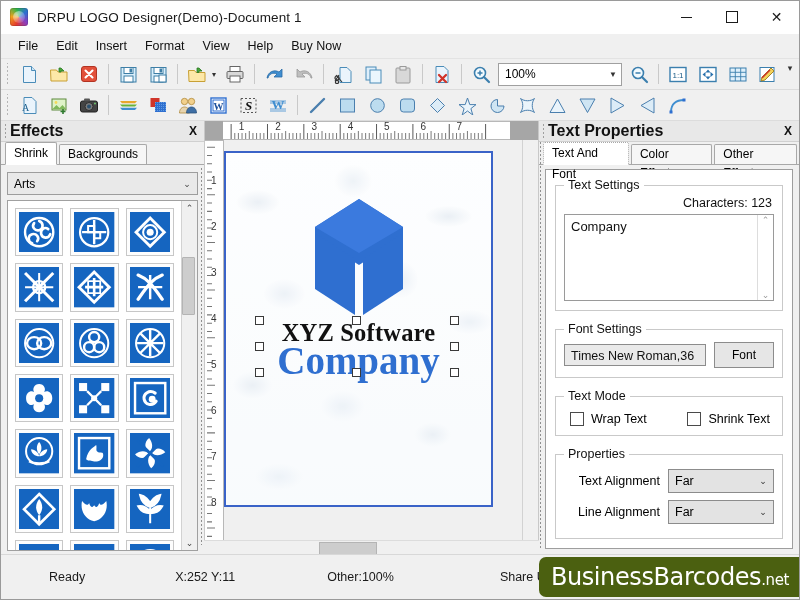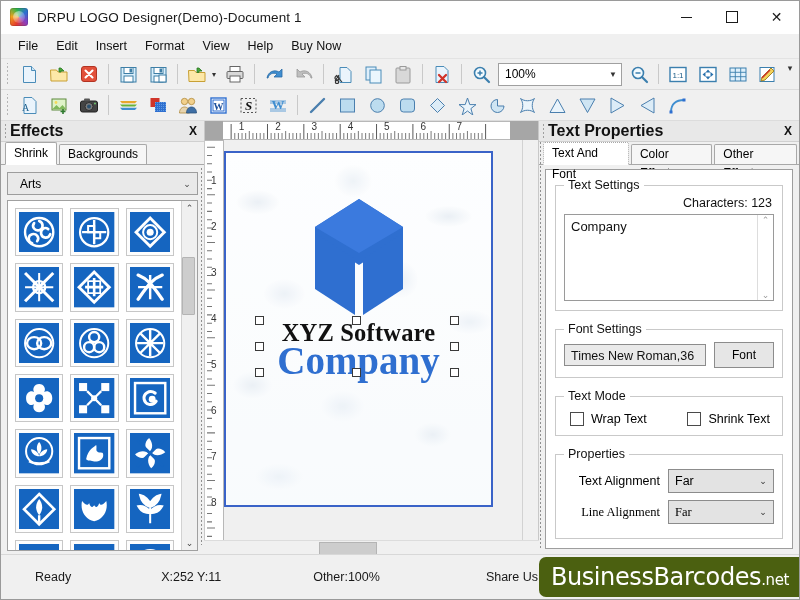--- a/index.html
+++ b/index.html
@@ -63,21 +63,21 @@
         background-size:3px 4px;background-repeat:repeat-y;}
   .panel-title{flex:1;text-align:left;font-weight:bold;font-size:16px;color:#111;}
   .panel-x{width:22px;text-align:center;font-size:12px;color:#111;font-weight:bold;}
   .tabrow{height:22px;display:flex;align-items:flex-end;padding-left:4px;
           border-bottom:1px solid #a8a8a8;background:#f0f0f0;}
   .tab{height:19px;line-height:19px;padding:0 8px;font-size:12px;background:#f6f6f6;
        border:1px solid #a8a8a8;border-bottom:none;margin-right:2px;border-radius:2px 2px 0 0;}
   .tab.active{background:#fff;height:21px;line-height:21px;
               border-bottom:1px solid #fff;position:relative;top:1px;}
   .dropdown{margin:7px 6px 5px 6px;height:21px;background:#e9e9e9;border:1px solid #9d9d9d;
-            display:flex;align-items:center;font-size:12px;padding-left:6px;}
+            display:flex;align-items:center;font-size:12px;}
   .dropdown .dv{padding-left:6px;flex:1;}
   .dropdown .darr{width:20px;text-align:center;color:#444;font-size:9px;}
   .symgrid-wrap{flex:1;margin:0 6px 4px 6px;background:#fff;border:1px solid #a0a0a0;
                 display:flex;overflow:hidden;position:relative;}
   .symgrid{flex:1;display:grid;grid-template-columns:repeat(3,1fr);gap:7px;padding:7px;
            align-content:start;overflow:hidden;}
   .symcell{width:100%;aspect-ratio:1/1;background:#fdfdfd;border:1px solid #c7c7c7;
            display:flex;align-items:center;justify-content:center;padding:3px;box-sizing:border-box;}
   .symcell svg{width:100%;height:100%;display:block;}
   .vscroll{width:15px;background:#f0f0f0;border-left:1px solid #d2d2d2;
@@ -152,21 +152,21 @@
   .al-sel .sv{flex:1;padding-left:6px;}
   .al-sel .sa{width:20px;text-align:center;font-size:9px;color:#333;}
   .rp-dots{position:absolute;left:0;top:4px;bottom:6px;width:4px;
         background-image:radial-gradient(#8f8f8f 40%,transparent 41%);
         background-size:3px 4px;background-repeat:repeat-y;}
 
   
   .statusbar{position:absolute;left:0;right:0;bottom:0;height:44px;background:#f0f0f0;
              border-top:1px solid #d8d8d8;display:flex;align-items:center;}
   .st-item{font-size:12.5px;color:#1a1a1a;}
-  .sb-ready{margin-left:34px;}
+  .sb-ready{margin-left:48px;}
   .sb-xy{margin-left:90px;}
   .sb-zoom{margin-left:92px;}
   .sb-share{margin-left:106px;display:flex;align-items:center;gap:6px;}
   .soc{width:16px;height:16px;border:1px solid #d9d9d9;display:flex;align-items:center;
        justify-content:center;font-size:10px;font-weight:bold;color:#fff;font-family:"Liberation Serif",serif;}
   .soc.g{background:#d5462e;}
   .soc.f{background:#3b5998;}
   .soc.t{background:#4db2ec;}
   .soc.l{background:#fff;color:#3b5998;}
   .brand{position:absolute;right:-2px;bottom:2px;height:40px;min-width:232px;
@@ -836,21 +836,21 @@
 
         <fieldset class="grp" style="padding-bottom:6px;">
           <legend>Properties</legend>
           <div class="al-row">
             <div class="al-label">Text Alignment</div>
             <div class="al-sel">
               <span class="sv">Far</span>
               <span class="sa">⌄</span>
             </div>
           </div>
-          <div class="al-row" style="margin-bottom:8px;font-family:Liberation Serif, serif;">
+          <div class="al-row" style="margin-bottom:8px;">
             <div class="al-label">Line Alignment</div>
             <div class="al-sel">
               <span class="sv">Far</span>
               <span class="sa">⌄</span>
             </div>
           </div>
         </fieldset>
 
       </div>
     </div>

